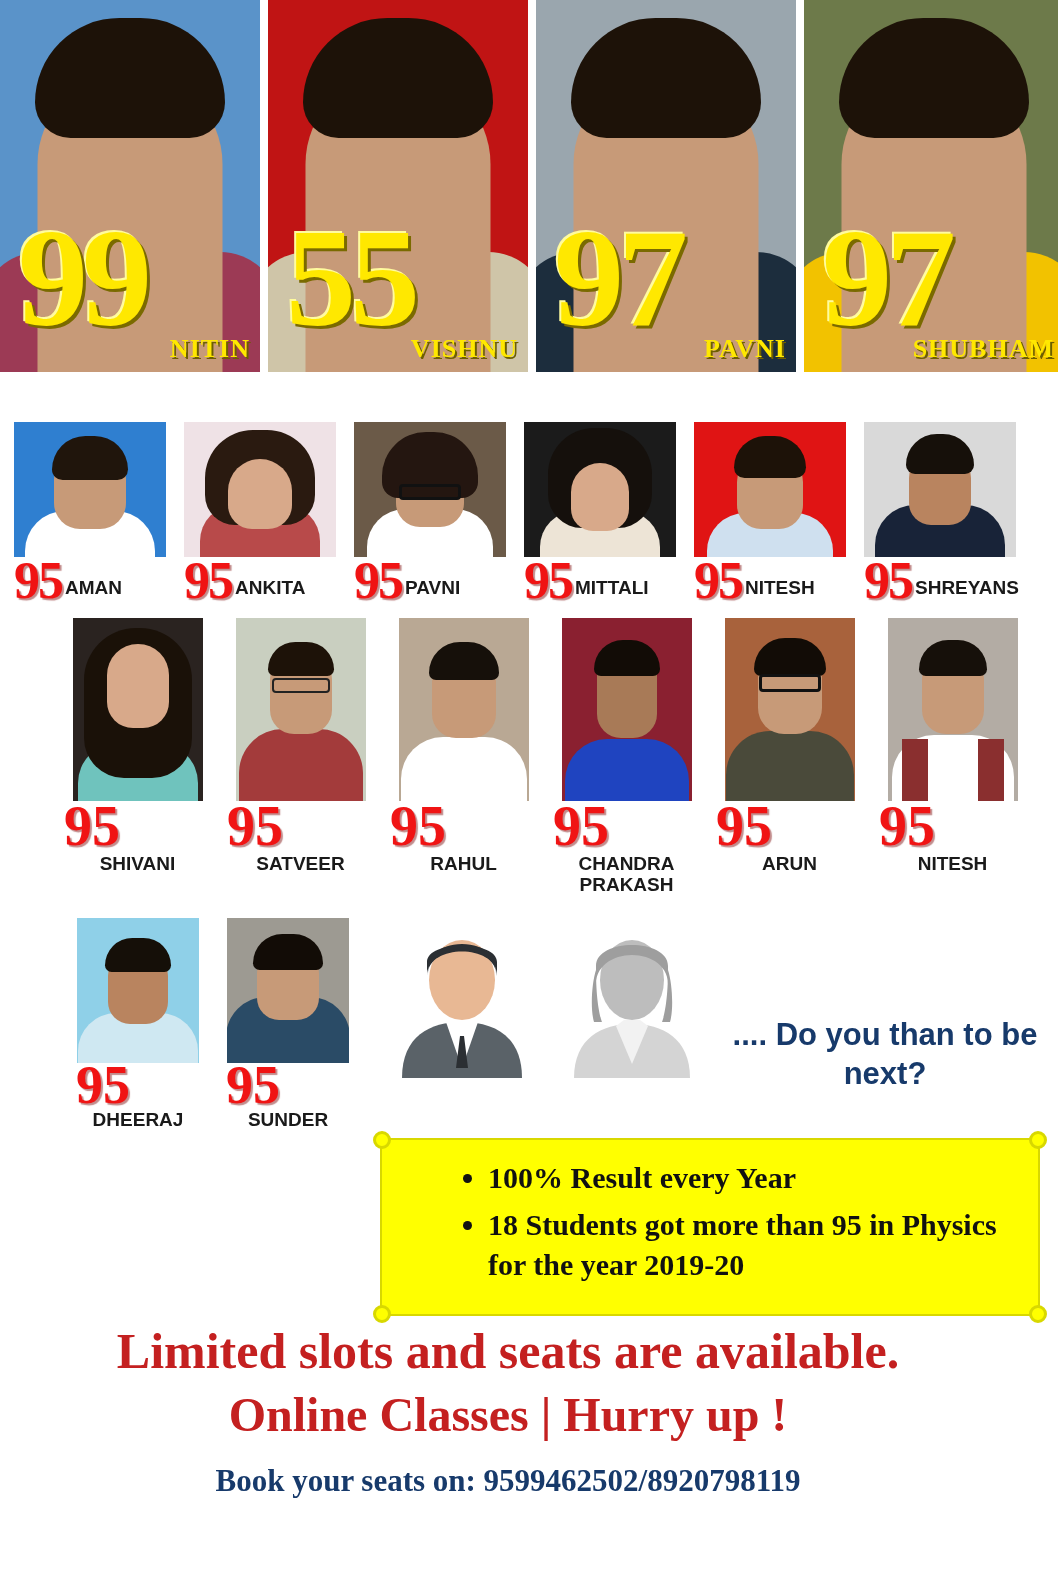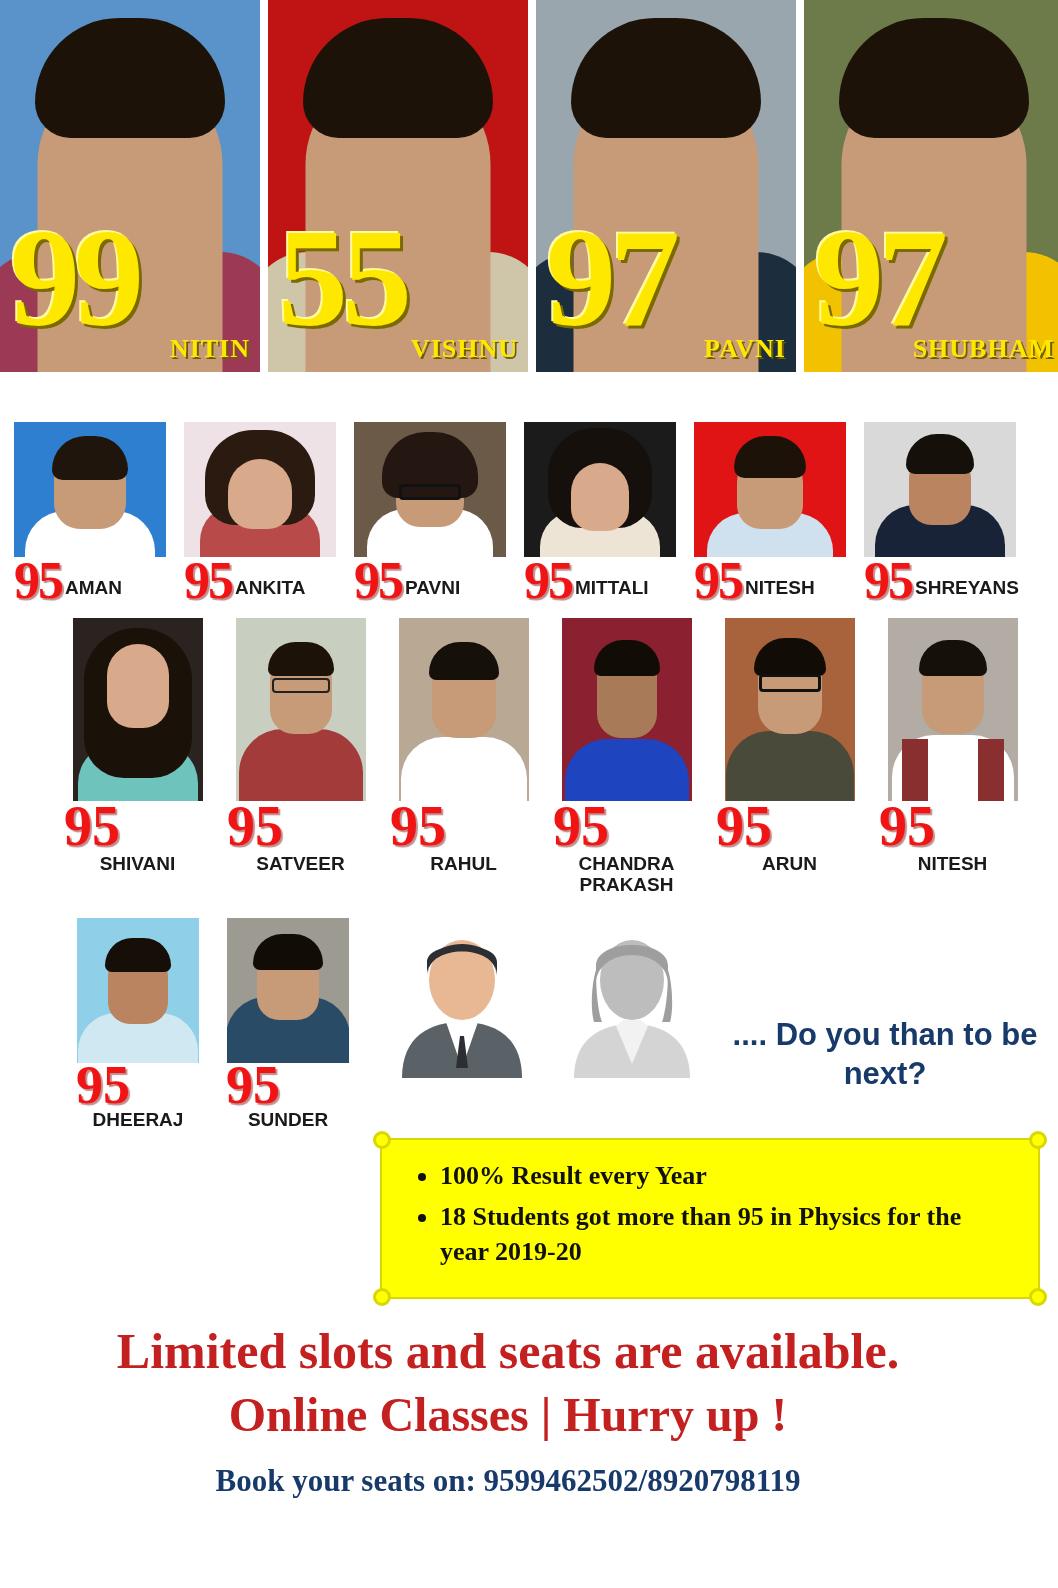--- a/index.html
+++ b/index.html
@@ -59,21 +59,21 @@
     position: absolute;
     left: 50%;
     transform: translateX(-50%);
     bottom: 0;
     width: 300px;
     height: 120px;
     border-radius: 60px 60px 0 0;
   }
   .hero-score {
     position: absolute;
-    left: 10px;
+    left: 18px;
     bottom: 38px;
     font-family: "Liberation Serif", serif;
     font-weight: bold;
     font-size: 140px;
     line-height: 0.8;
     color: #ffe800;
     text-shadow: 3px 3px 0 #7a6a00, -2px -2px 0 #fffb9e;
     letter-spacing: -6px;
   }
   .hero-name {
@@ -239,24 +239,25 @@
     border: 2px solid #d8d800;
     padding: 18px 26px 22px 34px;
   }
   .scroll-banner ul {
     margin: 0;
     padding-left: 24px;
   }
   .scroll-banner li {
     font-family: "Liberation Serif", serif;
     font-weight: bold;
-    font-size: 26px;
+    font-size: 30px;
     color: #111111;
     line-height: 1.35;
     margin-bottom: 6px;
+    margin-left: 48px;
   }
   .curl {
     position: absolute;
     width: 18px;
     height: 18px;
     border: 3px solid #d8d800;
     border-radius: 50%;
     background: #ffff00;
   }
   .curl.tl { left: -9px; top: -9px; }

